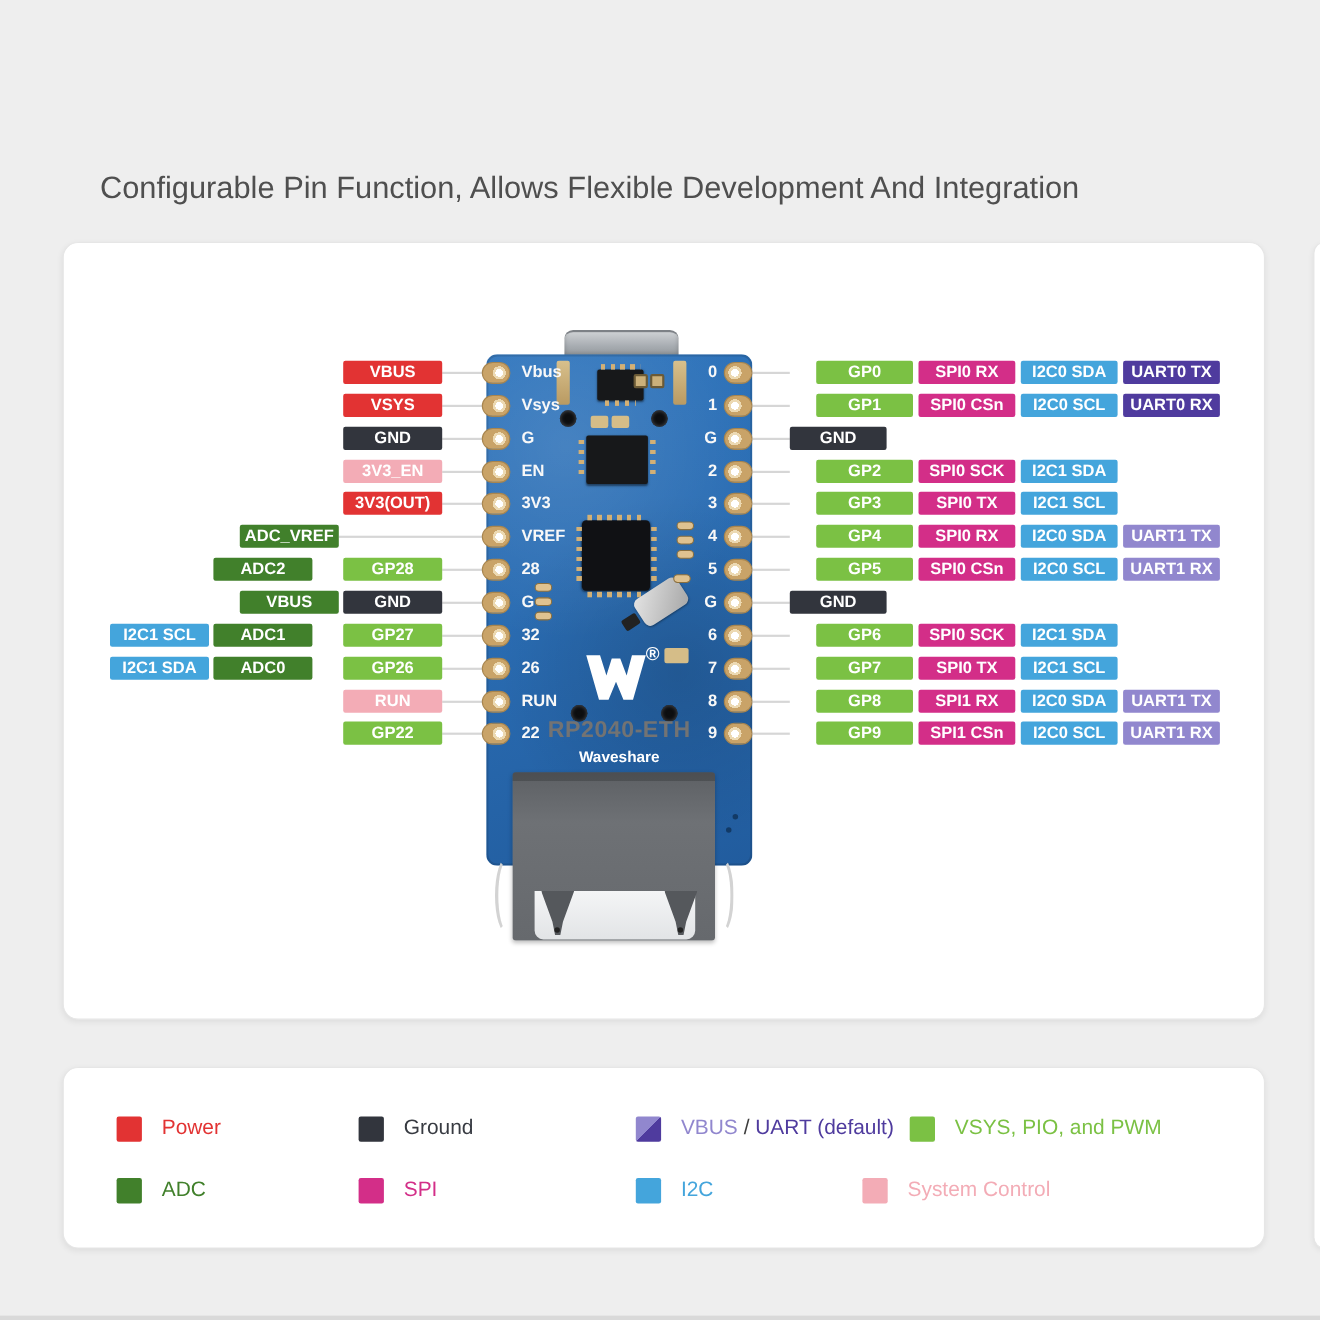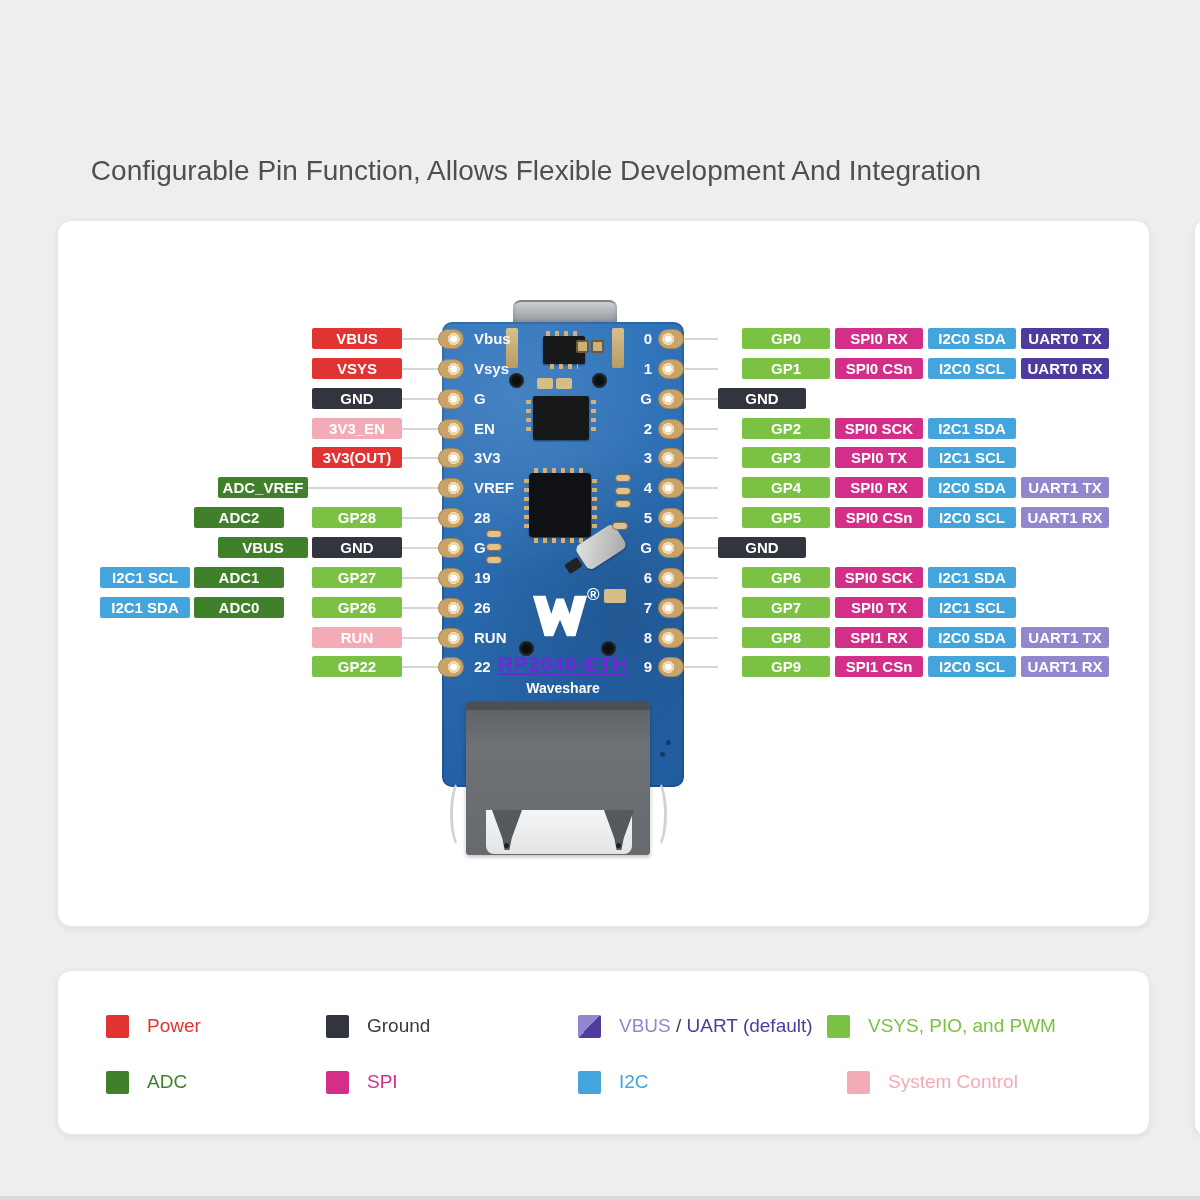--- a/index.html
+++ b/index.html
@@ -99,21 +99,21 @@
     position:absolute; left:578px; top:533px; width:46px; height:28px;
     background:linear-gradient(135deg,#e4e4e4,#a7a7a7); border-radius:6px;
     transform:rotate(-33deg); box-shadow:0 1px 2px rgba(0,0,0,0.4);
   }
   .crystal-cap { position:absolute; left:566px; top:560px; width:15px; height:11px; background:#222; transform:rotate(-33deg); border-radius:2px; }
 
   #wlogo { position:absolute; left:531px; top:587px; }
   #rmark { position:absolute; left:587px; top:585px; color:#ffffff; font-size:17px; font-weight:bold; }
   #board-model {
     position:absolute; left:442px; top:652px; width:242px; text-align:center;
-    color:#6d28d9; font-size:21px; font-weight:bold; letter-spacing:0.5px;text-decoration:underline;
+    color:#737373; font-size:21px; font-weight:bold; letter-spacing:0.5px;
   }
   #board-brand {
     position:absolute; left:442px; top:680px; width:242px; text-align:center;
     color:#ffffff; font-size:14px; font-weight:bold;
   }
 
   
   #eth-body {
     position:absolute; left:466px; top:702px; width:184px; height:153px;
     background:linear-gradient(180deg,#5d6064 0%, #6e7175 30%, #66696d 100%);
@@ -368,21 +368,21 @@
       <div class="silk silkL" style="left: 474px; top: 420px;">EN</div>
       <div class="pad padL" style="left: 438px; top: 448px;"></div>
       <div class="silk silkL" style="left: 474px; top: 449px;">3V3</div>
       <div class="pad padL" style="left: 438px; top: 478px;"></div>
       <div class="silk silkL" style="left: 474px; top: 479px;">VREF</div>
       <div class="pad padL" style="left: 438px; top: 508px;"></div>
       <div class="silk silkL" style="left: 474px; top: 509px;">28</div>
       <div class="pad padL" style="left: 438px; top: 538px;"></div>
       <div class="silk silkL" style="left: 474px; top: 539px;">G</div>
       <div class="pad padL" style="left: 438px; top: 568px;"></div>
-      <div class="silk silkL" style="left: 474px; top: 569px;">19</div>
+      <div class="silk silkL" style="left: 474px; top: 569px;">32</div>
       <div class="pad padL" style="left: 438px; top: 598px;"></div>
       <div class="silk silkL" style="left: 474px; top: 599px;">26</div>
       <div class="pad padL" style="left: 438px; top: 628px;"></div>
       <div class="silk silkL" style="left: 474px; top: 629px;">RUN</div>
       <div class="pad padL" style="left: 438px; top: 657px;"></div>
       <div class="silk silkL" style="left: 474px; top: 658px;">22</div>
       <div class="pad padR" style="left: 658px; top: 329px;"></div>
       <div class="silk silkR" style="left: 592px; top: 330px;">0</div>
       <div class="pad padR" style="left: 658px; top: 359px;"></div>
       <div class="silk silkR" style="left: 592px; top: 360px;">1</div>
@@ -427,18 +427,18 @@
         <span class="legend-label lt-adc">ADC</span>
       </div>
       <div class="legend-item" style="left: 326px; top: 1070px;">
         <div class="swatch spi"></div>
         <span class="legend-label lt-spi">SPI</span>
       </div>
       <div class="legend-item" style="left: 578px; top: 1070px;">
         <div class="swatch i2c"></div>
         <span class="legend-label lt-i2c">I2C</span>
       </div>
-      <div class="legend-item" style="left: 847px; top: 1070px;">
+      <div class="legend-item" style="left: 784px; top: 1070px;">
         <div class="swatch system"></div>
         <span class="legend-label lt-system">System Control</span>
       </div>
     </div>
 </div>
 
 </body></html>

